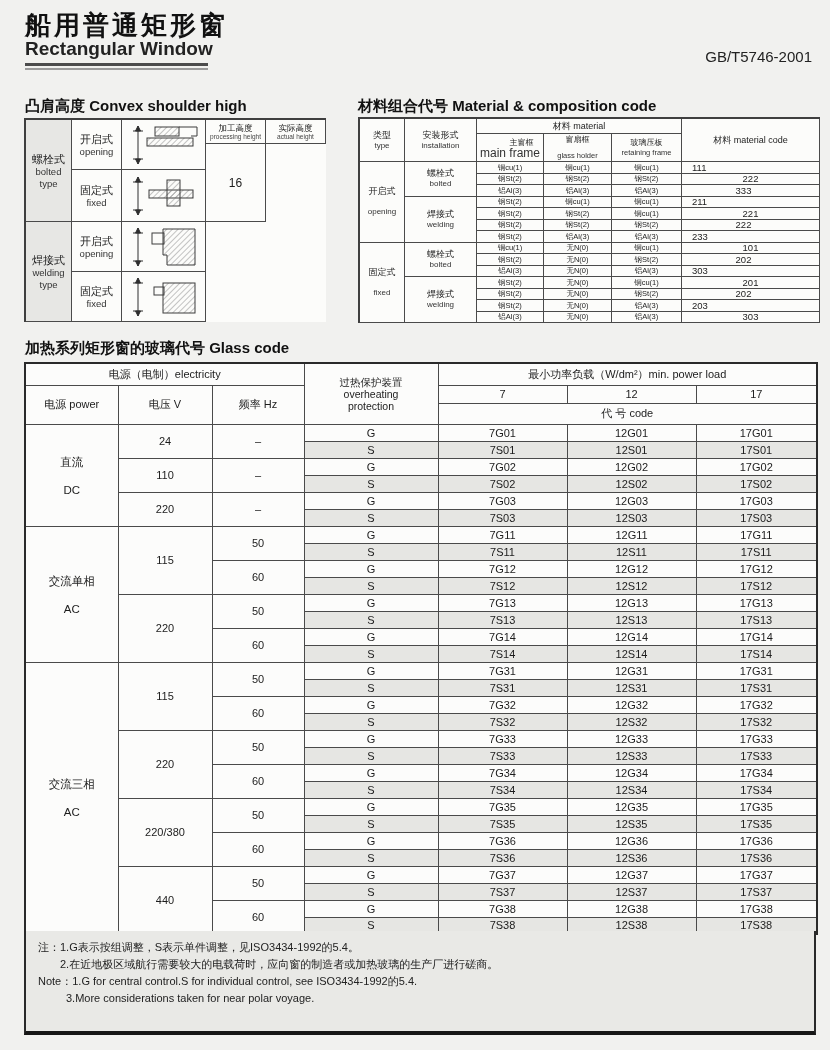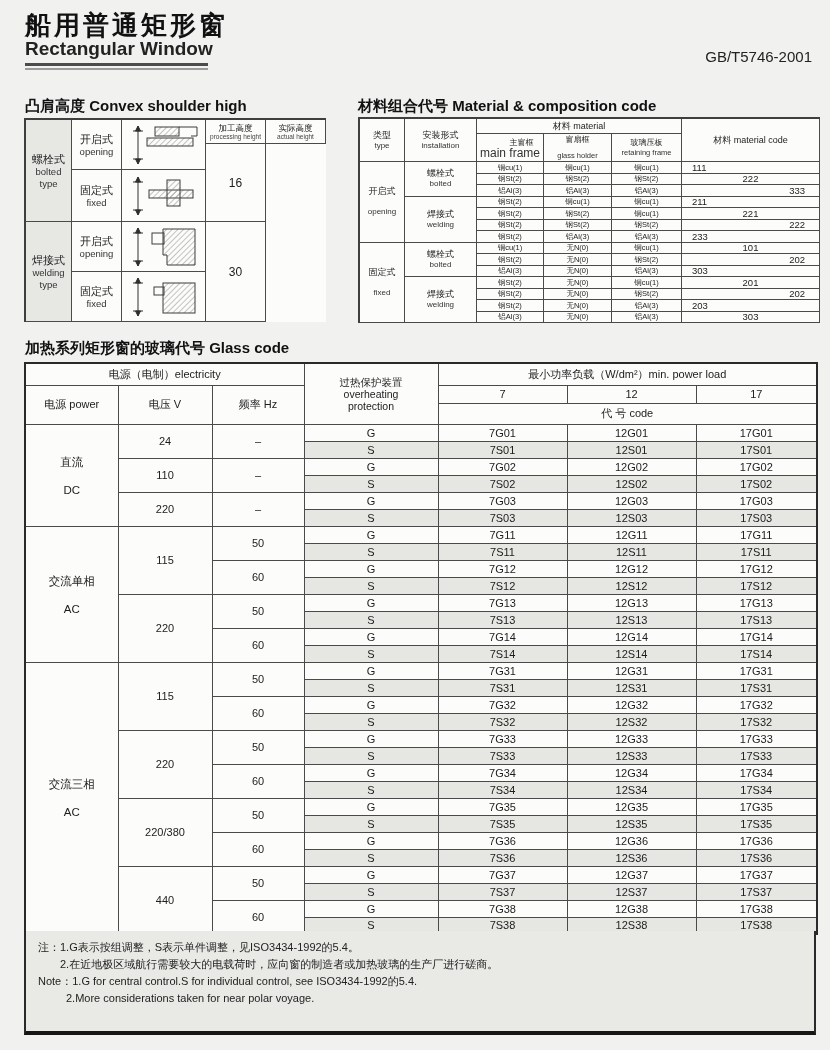--- a/index.html
+++ b/index.html
@@ -64,21 +64,21 @@
     display:flex;flex-direction:column;align-items:center;justify-content:center;
     text-align:center;overflow:hidden;line-height:9px;
   }
   .mc .cn{font-size:9px;line-height:11px;}
   .mc .en{font-size:8px;line-height:10px;color:#333;}
   .mc.mh{font-size:9px;}
   .mc.val{font-size:7.5px;}
   .mc.code{align-items:stretch;justify-content:center;font-size:9.5px;}
   .mc.code.p0{text-align:left;padding-left:10px;}
   .mc.code.p1{text-align:center;}
-  .mc.code.p2{text-align:right;padding-right:14px;}
+  .mc.code.p2{text-align:center;padding-right:14px;}
 
   
   table.glass{
     position:absolute;left:24px;top:362px;
     border-collapse:collapse;table-layout:fixed;
     width:792px;background:#fcfcfb;
     font-size:11px;
   }
   table.glass col.c1{width:93px;} table.glass col.c2{width:94px;}
   table.glass col.c3{width:92px;} table.glass col.c4{width:134px;}
@@ -208,21 +208,20 @@
           </g>
           <g stroke="#2e2e2e" stroke-width="1">
             <line x1="13" y1="3" x2="13" y2="41"></line>
             <line x1="8" y1="8" x2="18" y2="8"></line>
             <line x1="8" y1="36" x2="18" y2="36"></line>
             <path d="M13 3 l-2.5 5 h5 z" fill="#2e2e2e"></path>
             <path d="M13 41 l-2.5 -5 h5 z" fill="#2e2e2e"></path>
           </g>
         </svg>
       </div>
-    <div class="cc num" style="grid-row:4/span 2;grid-column:4;">30</div>
     <div class="cc" style="grid-row:5;grid-column:2;">
       <span class="cn">固定式</span>
       <span class="en">fixed</span>
     </div>
     <div class="cc diagcell" style="grid-row:5;grid-column:3;">
         <svg width="78" height="44" viewBox="0 0 78 44">
           <defs>
             <pattern id="hp3" width="4" height="4" patternUnits="userSpaceOnUse" patternTransform="rotate(45)">
               <line x1="0" y1="0" x2="0" y2="4" stroke="#8a8a8a" stroke-width="1"></line>
             </pattern>
@@ -598,16 +597,16 @@
           <td class="sh">12S38</td>
           <td class="sh">17S38</td>
         </tr>
       </tbody>
   </table>
 
   <div class="notes">
     <div class="n1">注：1.G表示按组调整，S表示单件调整，见ISO3434-1992的5.4。</div>
     <div class="n2">2.在近地极区域航行需要较大的电载荷时，应向窗的制造者或加热玻璃的生产厂进行磋商。</div>
     <div class="n3">Note：1.G for central control.S for individual control, see ISO3434-1992的5.4.</div>
-    <div class="n4">2.More considerations taken for near polar voyage.</div>
+    <div class="n4">3.More considerations taken for near polar voyage.</div>
   </div>
 
 </div>
 
 </body></html>

